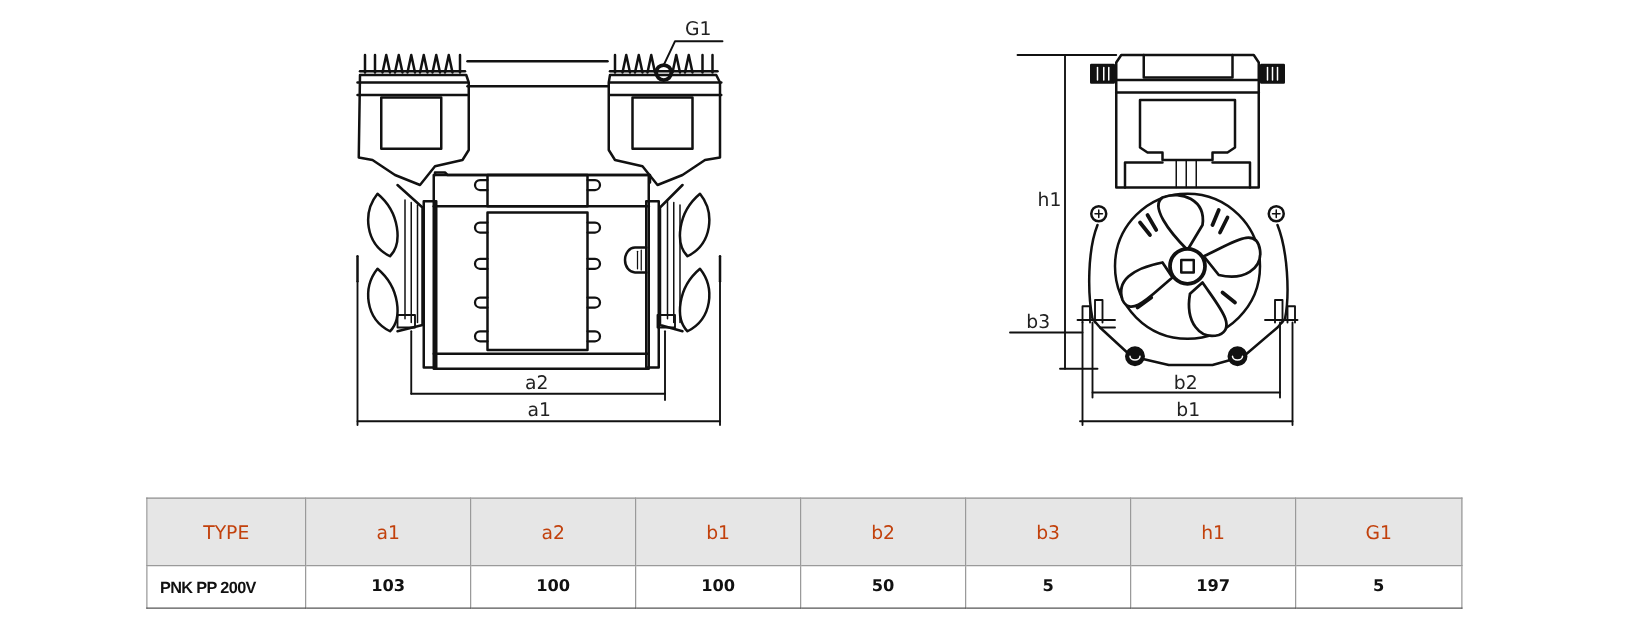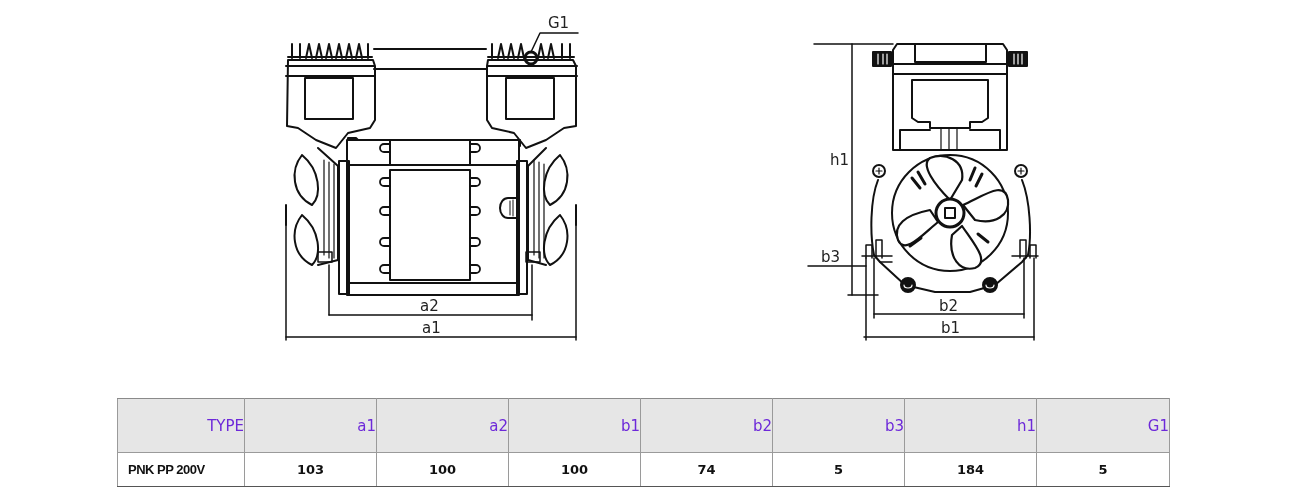--- a/index.html
+++ b/index.html
@@ -32,24 +32,24 @@
       width: 1052px;
       border-collapse: collapse;
       table-layout: fixed;
       font-family: "DejaVu Sans", sans-serif;
     }
     .spec-table th {
       background: #e6e6e6;
       height: 53px;
       font-weight: normal;
       font-size: 15px;
-      color: #6d28d9;
+      color: #c2410c;
       border: 1px solid #9a9a9a;
       border-top: 1px solid #8a8a8a;
-      text-align: right;
+      text-align: center;
       padding: 0;
     }
     .spec-table td {
       background: #ffffff;
       height: 33px;
       font-size: 13px;
       font-weight: bold;
       color: #111;
       border-left: 1px solid #9a9a9a;
       border-right: 1px solid #9a9a9a;
@@ -295,19 +295,19 @@
       <th>h1</th>
       <th>G1</th>
     </tr>
   </thead>
   <tbody>
     <tr>
       <td class="type-cell">PNK PP 200V</td>
       <td>103</td>
       <td>100</td>
       <td>100</td>
-      <td>74</td>
+      <td>50</td>
       <td>5</td>
-      <td>184</td>
+      <td>197</td>
       <td>5</td>
     </tr>
   </tbody>
 </table>
 
 </body></html>

